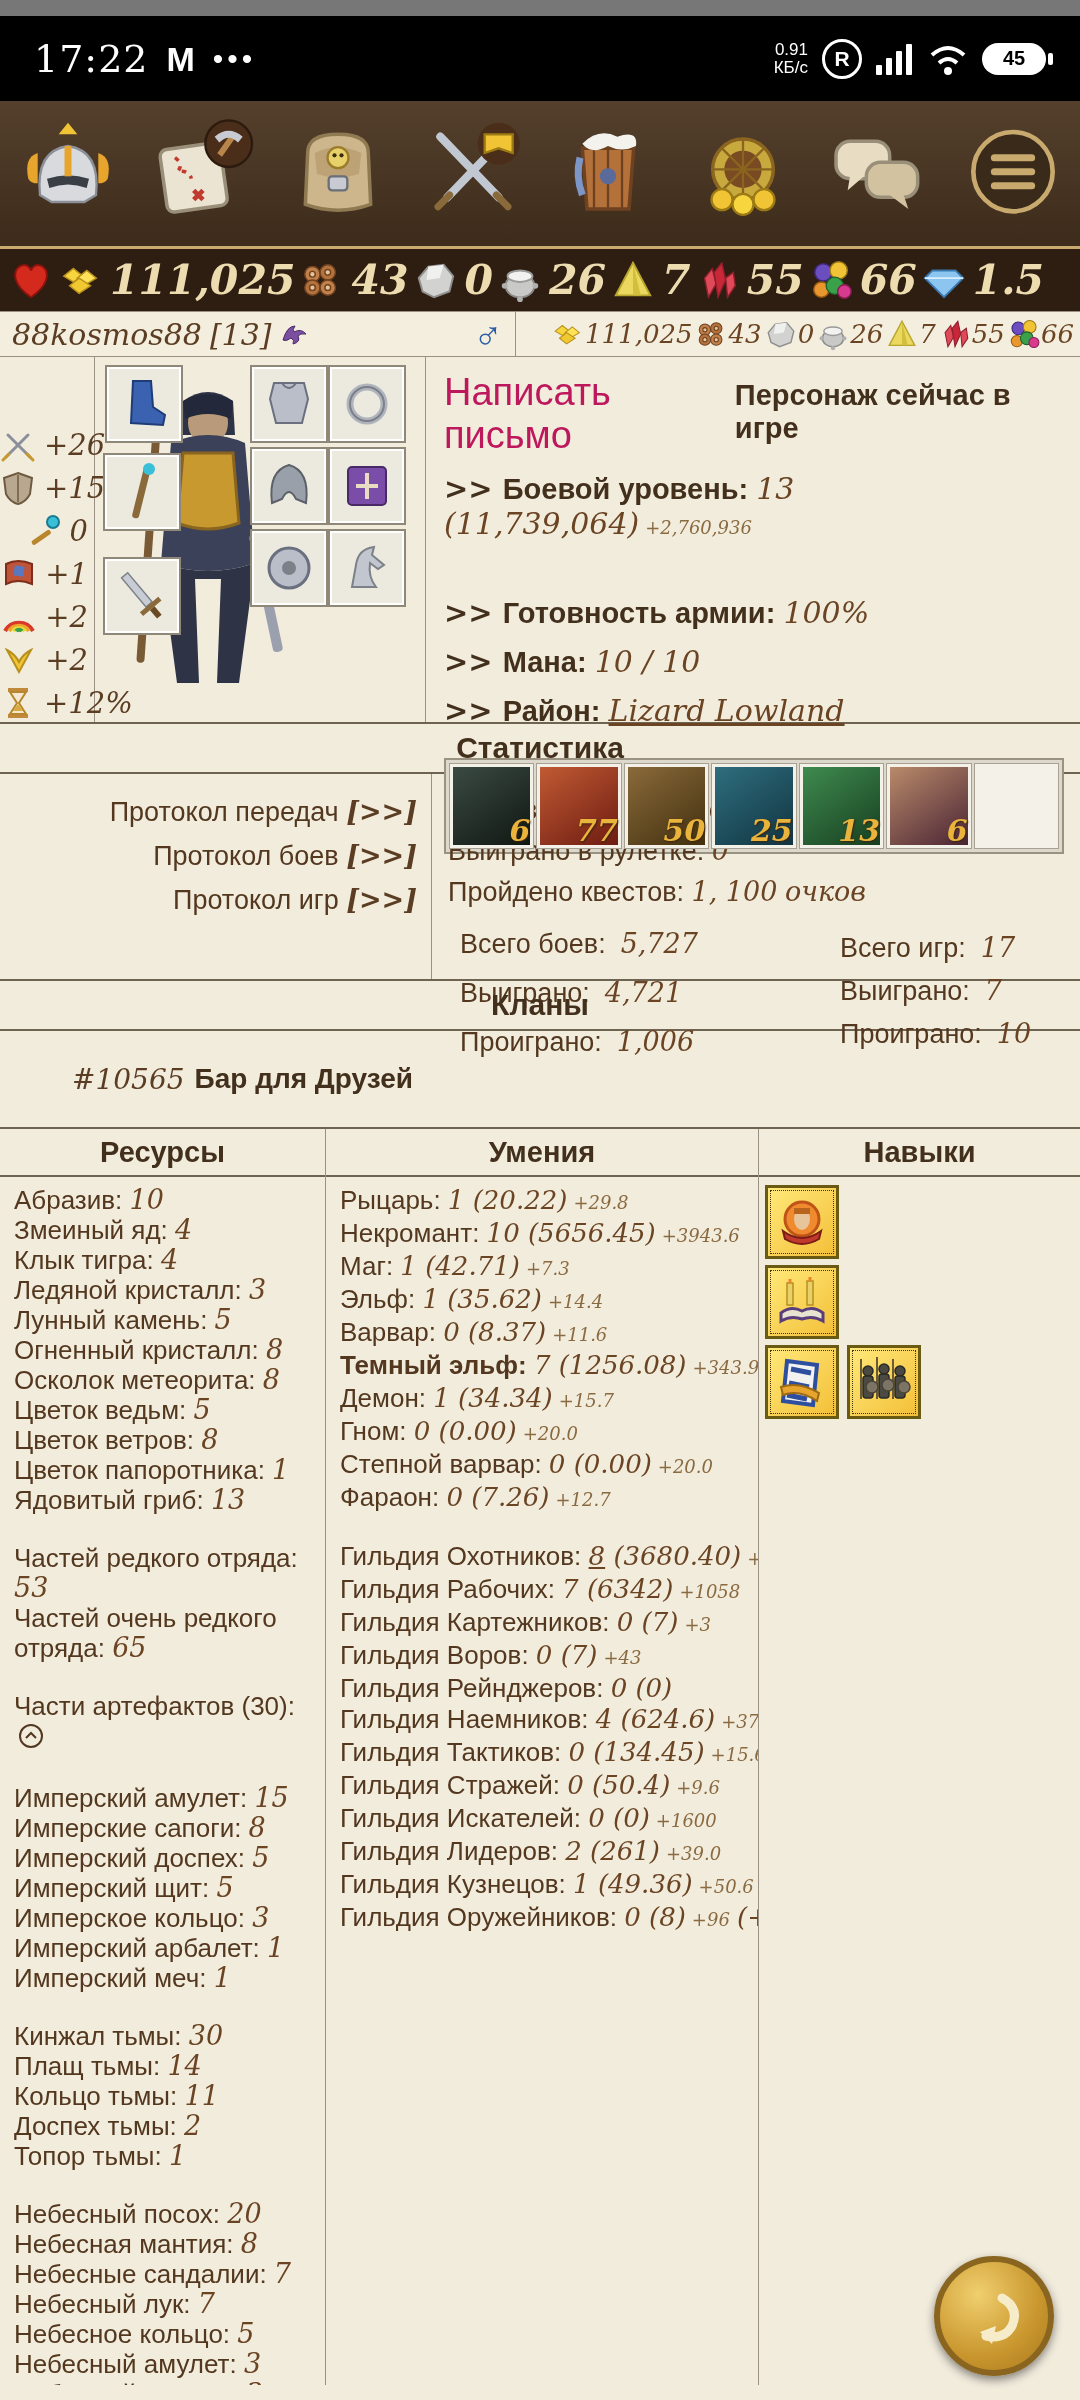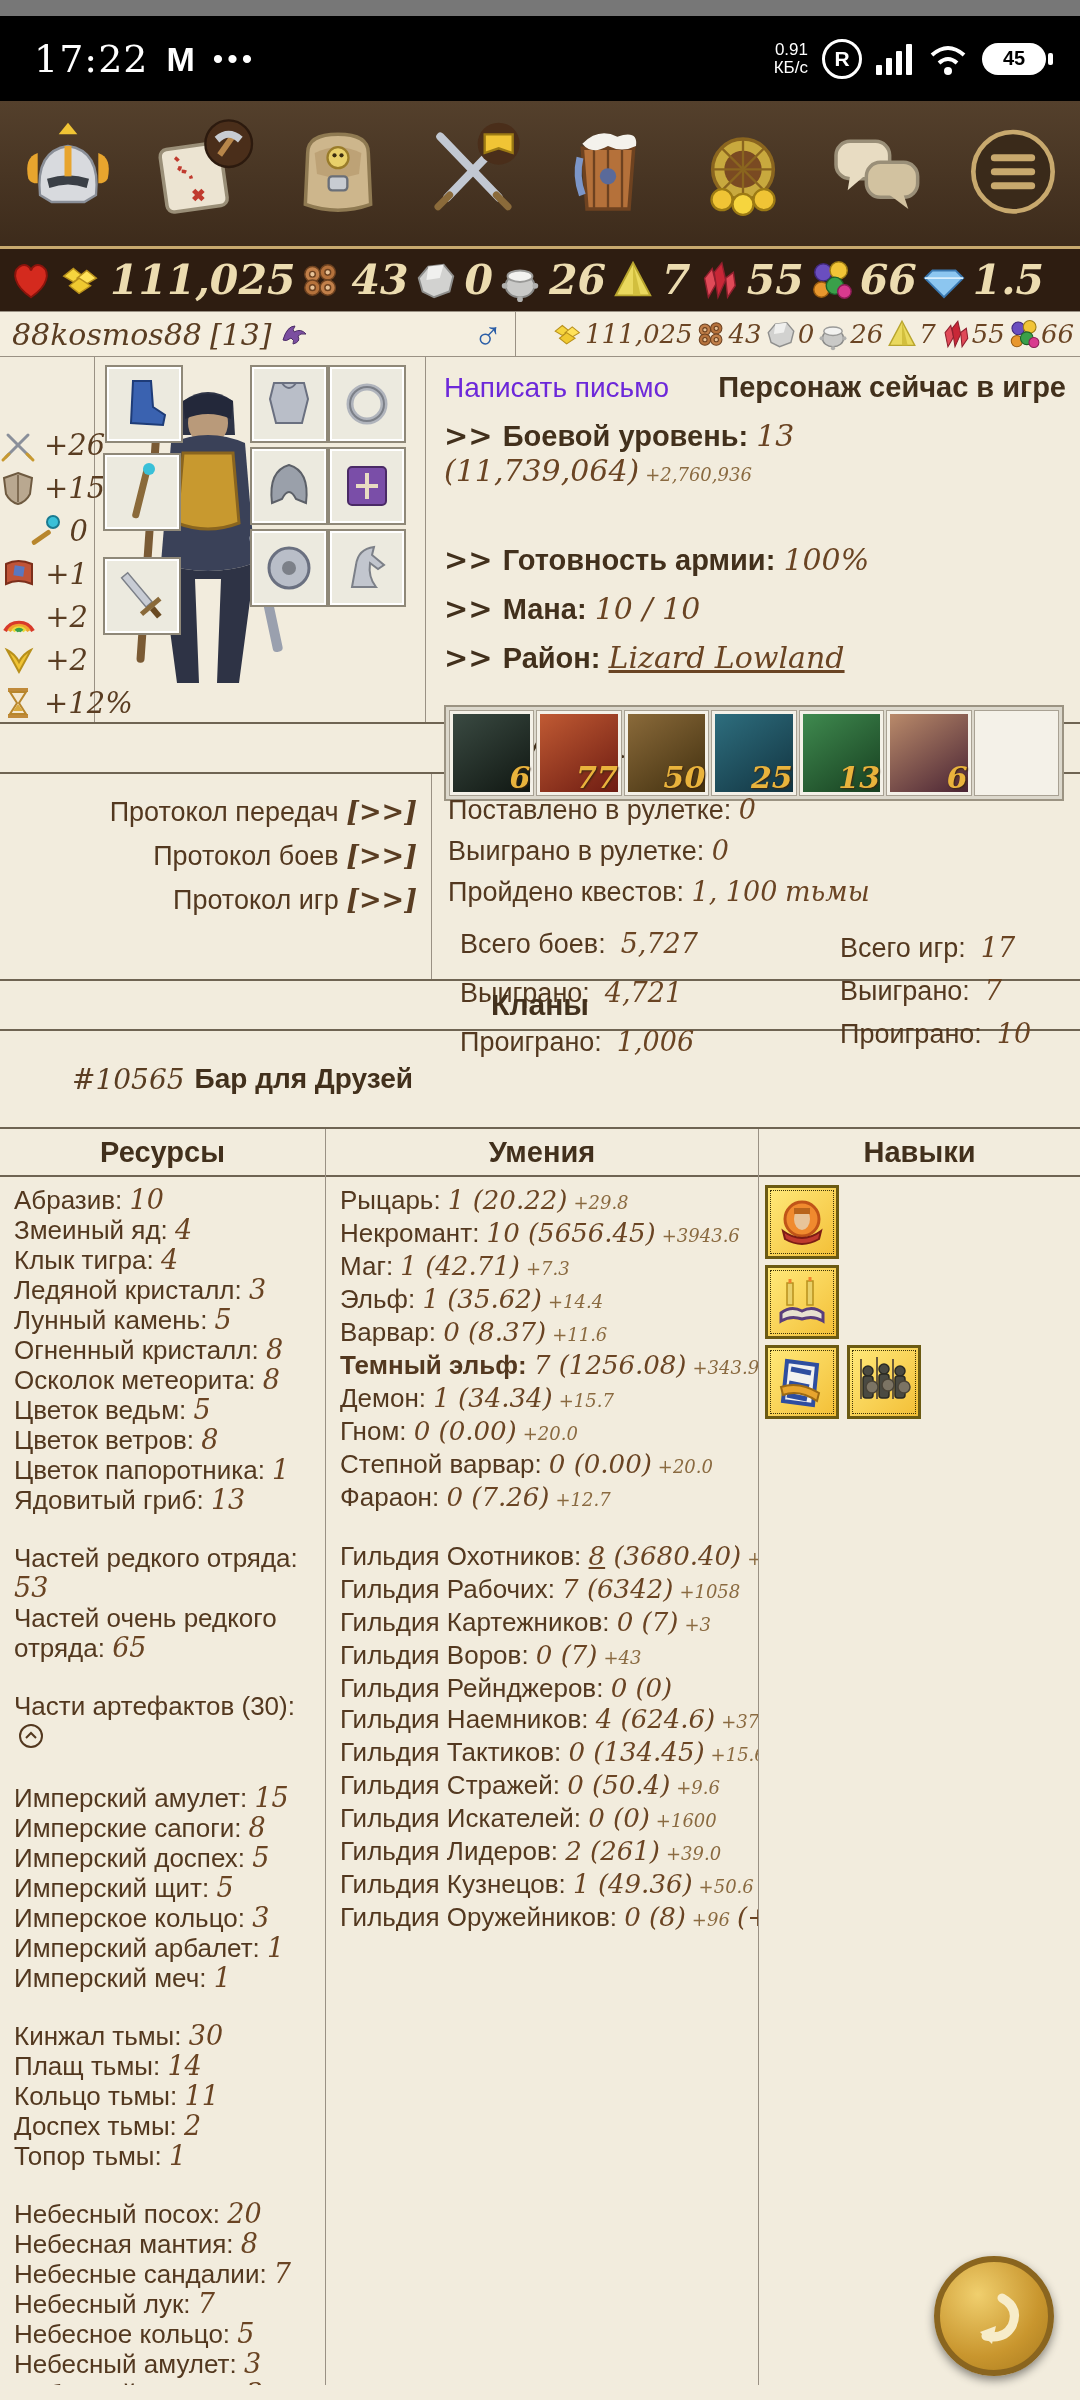--- a/index.html
+++ b/index.html
@@ -39,21 +39,21 @@
   .statcol{width:95px;border-right:1px solid #9a9184;box-sizing:border-box;padding-top:66px;}
   .stat-row{display:flex;align-items:center;justify-content:flex-end;gap:8px;height:43px;padding-right:6px;}
   .stat-row svg{width:36px;height:36px;flex:none;}
   .stat-val{font-family:"DejaVu Serif",serif;font-style:italic;font-size:29px;color:#5a3d22;min-width:0;}
   .equip{width:330px;position:relative;box-sizing:border-box;}
   .slot{position:absolute;width:74px;height:74px;background:#eceadf;border:2px solid #8f8878;box-shadow:inset 0 0 0 2px #fff;display:flex;align-items:center;justify-content:center;}
   .slot svg{width:62px;height:62px;}
   .charfig{position:absolute;left:28px;top:26px;width:170px;height:320px;}
   .ipanel{flex:1;border-left:1px solid #9a9184;box-sizing:border-box;padding:14px 14px 0 18px;}
   .ipanel-top{display:flex;justify-content:space-between;align-items:baseline;}
-  .write{font-size:28px;color:#6d28d9;}
+  .write{font-size:38px;color:#be185d;}
   .online{font-size:29px;font-weight:bold;color:#42301c;}
   .iline{margin-top:14px;font-size:29px;}
   .iline .pfx{font-weight:bold;color:#42301c;font-family:"DejaVu Serif",serif;}
   .iline .ilbl{font-weight:bold;color:#42301c;text-align:right;}
   .iline .v{font-size:30px;}
   .gapline{height:40px;}
   .v{font-family:"DejaVu Serif",serif;font-style:italic;color:#6a4423;}
   .bonus{font-family:"DejaVu Serif",serif;font-style:italic;font-size:18px;color:#8a6a40;margin-left:6px;}
   .ulink{text-decoration:underline;}
   .army{margin-top:30px;border:2px solid #9b9382;background:#dcd8cc;display:flex;padding:3px;gap:2px;width:620px;box-sizing:border-box;}
@@ -591,21 +591,21 @@
   <div class="statsbody">
     <div class="protocols">
         <div class="pline"><span>Протокол передач</span> <span class="plink">[&gt;&gt;]</span></div>
         <div class="pline"><span>Протокол боев</span> <span class="plink">[&gt;&gt;]</span></div>
         <div class="pline"><span>Протокол игр</span> <span class="plink">[&gt;&gt;]</span></div>
       </div>
     <div class="srv">
       <div>
           <div class="sline"><span>Поставлено в рулетке:</span> <span class="v">0</span></div>
           <div class="sline"><span>Выиграно в рулетке:</span> <span class="v">0</span></div>
-          <div class="sline"><span>Пройдено квестов:</span> <span class="v">1, 100</span> <span class="v">тьмы</span></div>
+          <div class="sline"><span>Пройдено квестов:</span> <span class="v">1, 100</span> <span class="v">очков</span></div>
         </div>
       <div class="duo">
         <div class="battles">
             <div class="bl"><span>Всего боев:</span>&nbsp;&nbsp;<span class="v">5,727</span></div>
             <div class="bl"><span>Выиграно:</span>&nbsp;&nbsp;<span class="v">4,721</span></div>
             <div class="bl"><span>Проиграно:</span>&nbsp;&nbsp;<span class="v">1,006</span></div>
           </div>
         <div class="games">
             <div class="gl"><span>Всего игр:</span>&nbsp;&nbsp;<span class="v">17</span></div>
             <div class="gl"><span>Выиграно:</span>&nbsp;&nbsp;<span class="v">7</span></div>

